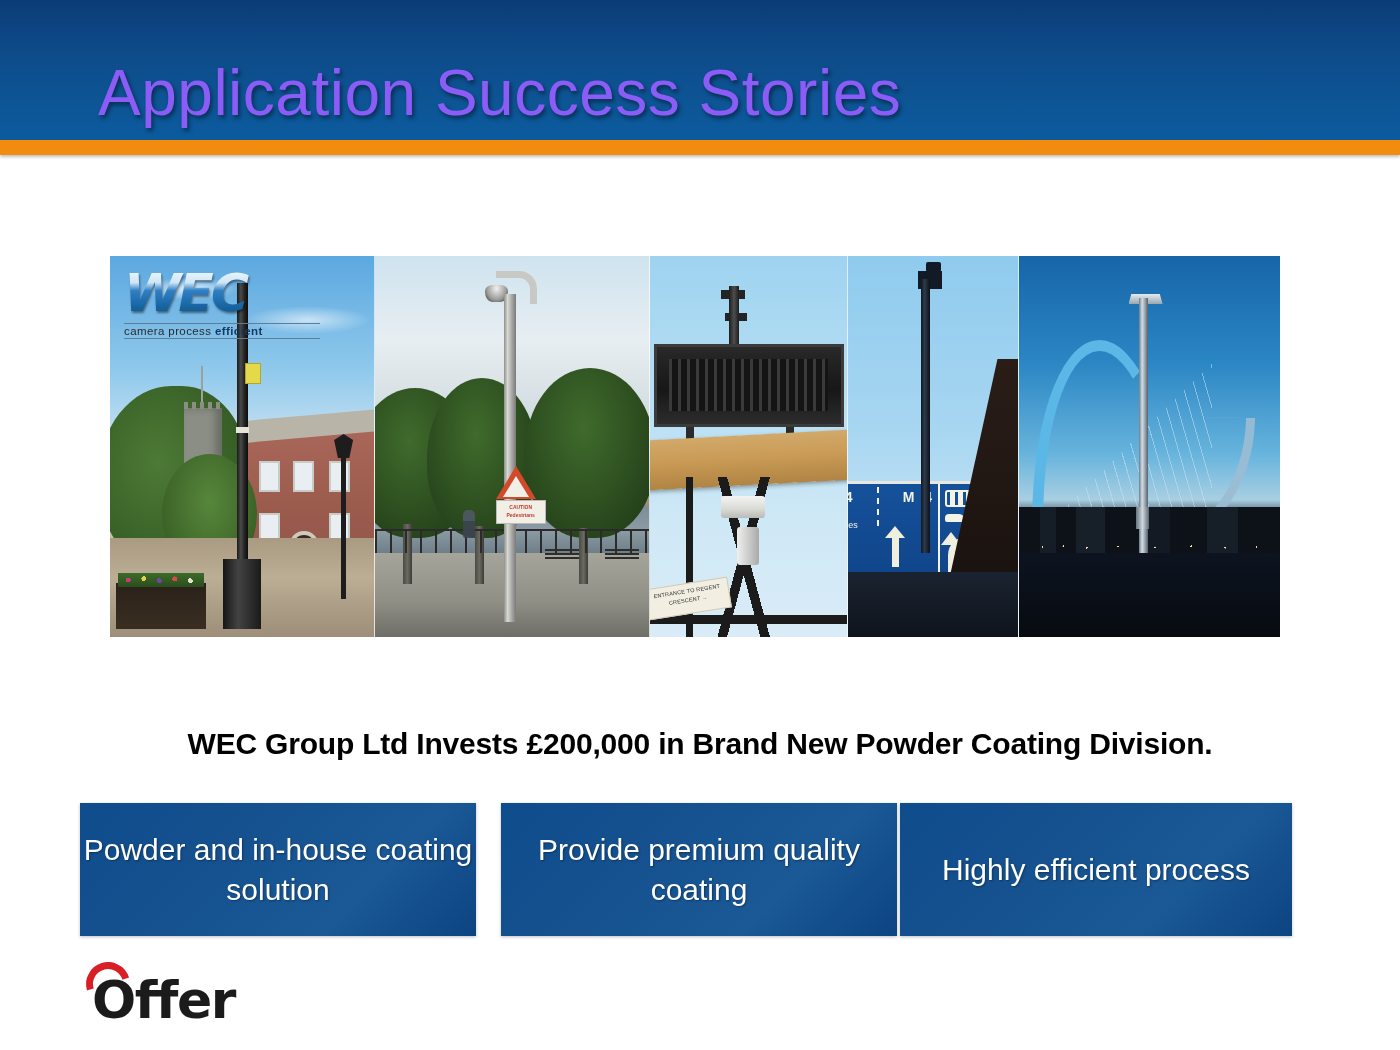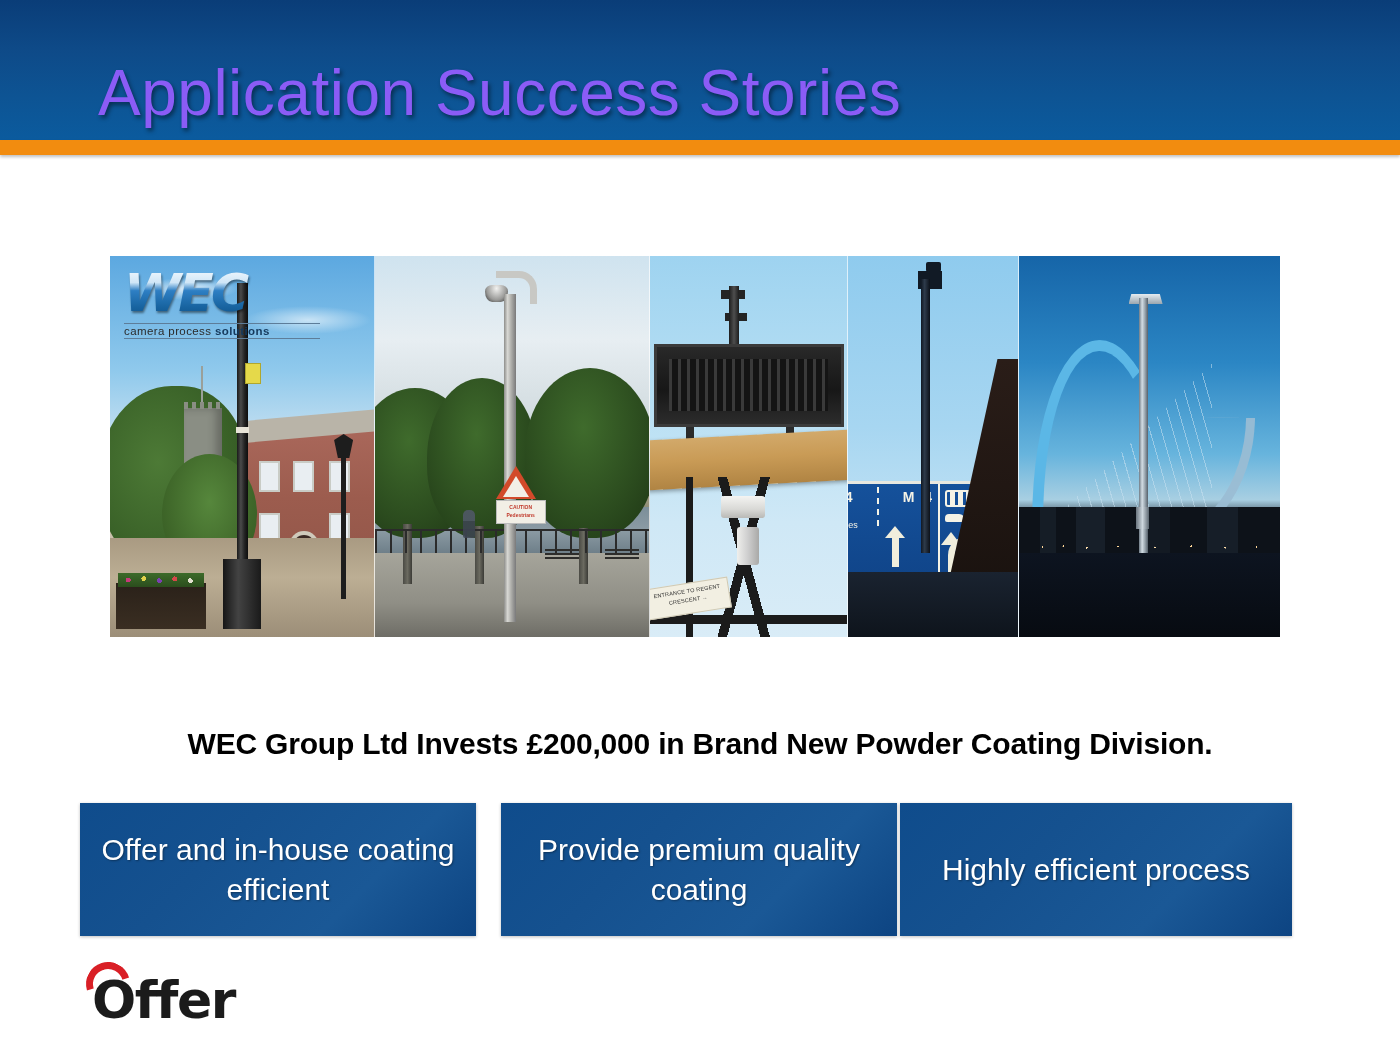--- a/index.html
+++ b/index.html
@@ -569,21 +569,21 @@
     <div class="treemass2"></div>
     <div class="ground"></div>
     <div class="streetlamp"></div>
     <div class="pole"></div>
     <div class="pole-tag"></div>
     <div class="pole-band"></div>
     <div class="pole-base"></div>
     <div class="planter"></div>
     <div class="wec-logo">
       <div class="wec-word">WEC</div>
-      <div class="wec-sub"><span>camera process </span><b>solutions</b></div>
+      <div class="wec-sub"><span>camera process </span><b>efficient</b></div>
     </div>
   </div>
 
   <div class="photo p2">
     <div class="farbank"></div>
     <div class="water"></div>
     <div class="pavement"></div>
     <div class="tree" style="left:-20px; width:120px; height:150px;"></div>
     <div class="trunk" style="left:28px; height:60px;"></div>
     <div class="tree" style="left:52px; width:110px; height:160px;"></div>
@@ -647,21 +647,21 @@
     <div class="col-joint"></div>
     <div class="foreground"></div>
   </div>
 
 </div>
 
 <div class="headline">WEC Group Ltd Invests £200,000 in Brand New Powder Coating Division.</div>
 
 <div class="boxes">
   <div class="box box1">
-    <span>Offer and in-house coating efficient</span>
+    <span>Powder and in-house coating solution</span>
   </div>
   <div class="box box2">
     <span>Provide premium quality coating</span>
   </div>
   <div class="box box3">
     <span>Highly efficient process</span>
   </div>
 </div>
 
 <div class="gema">

